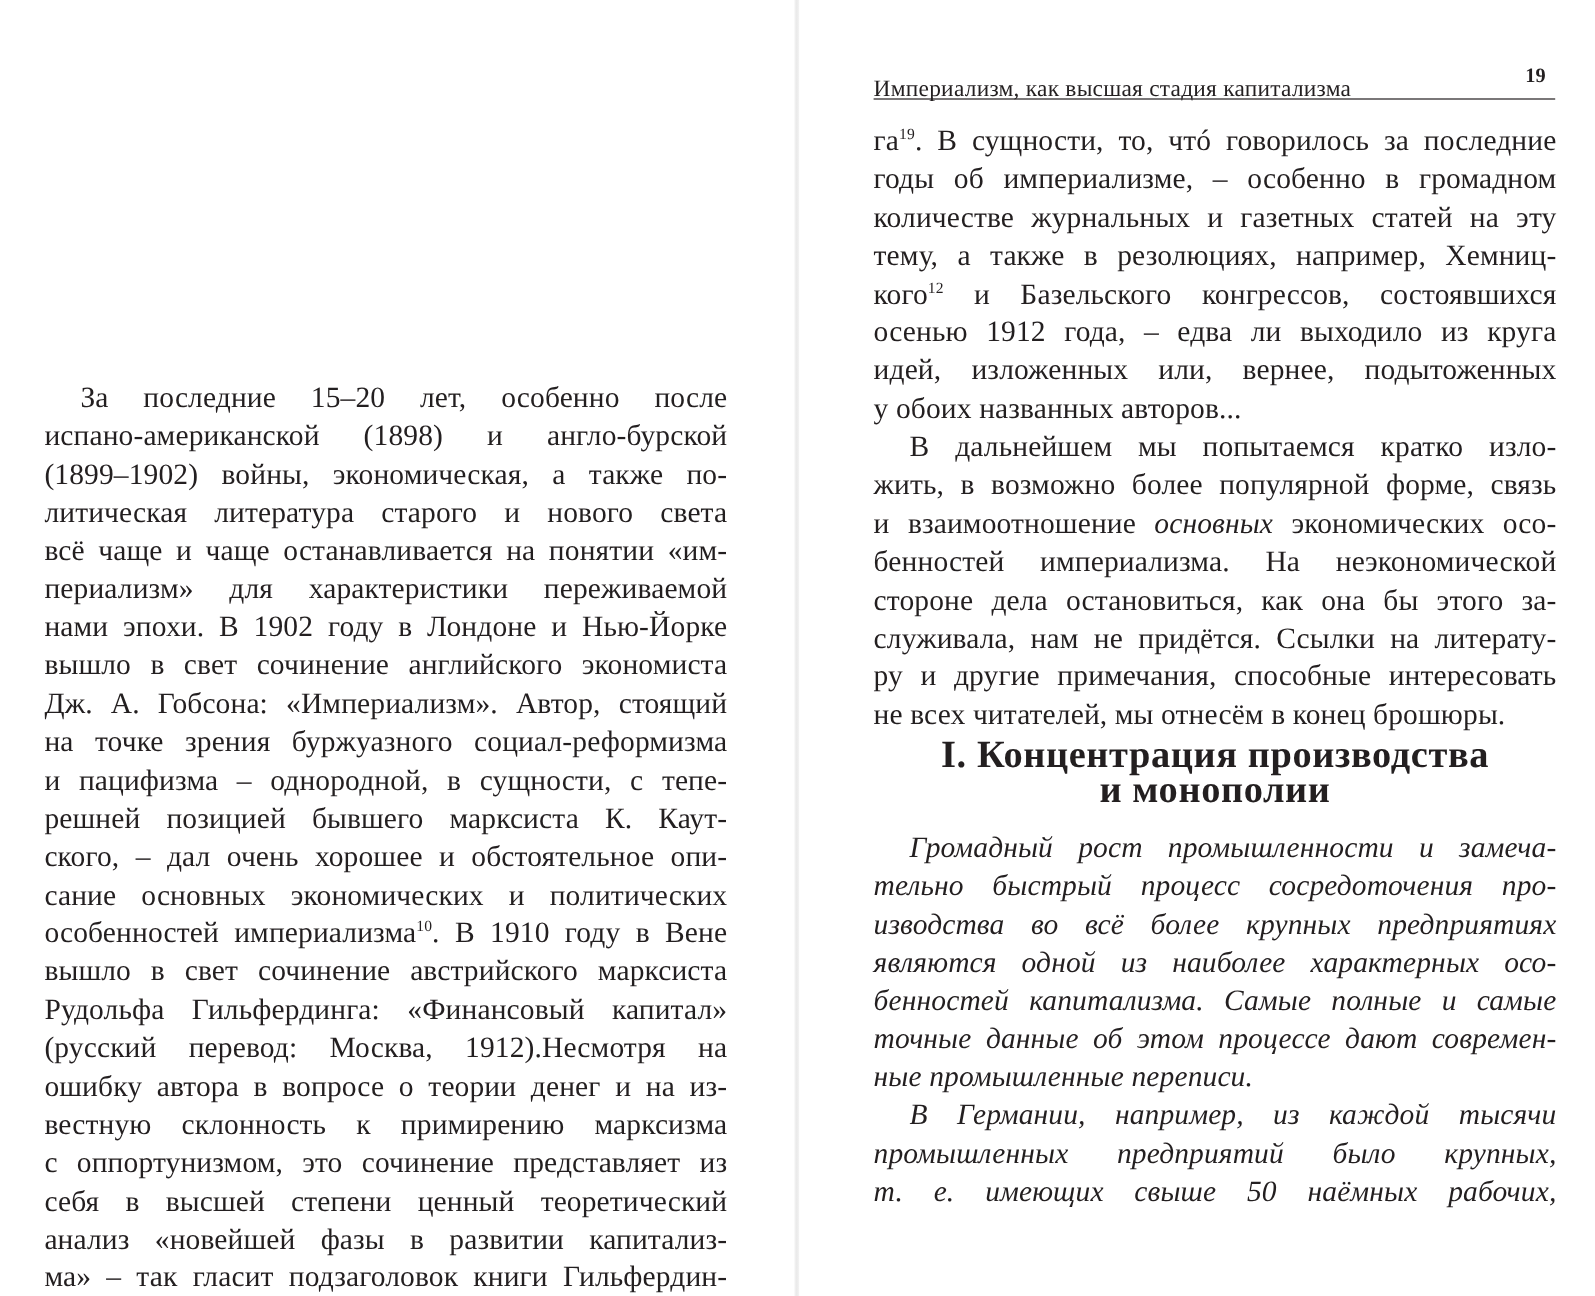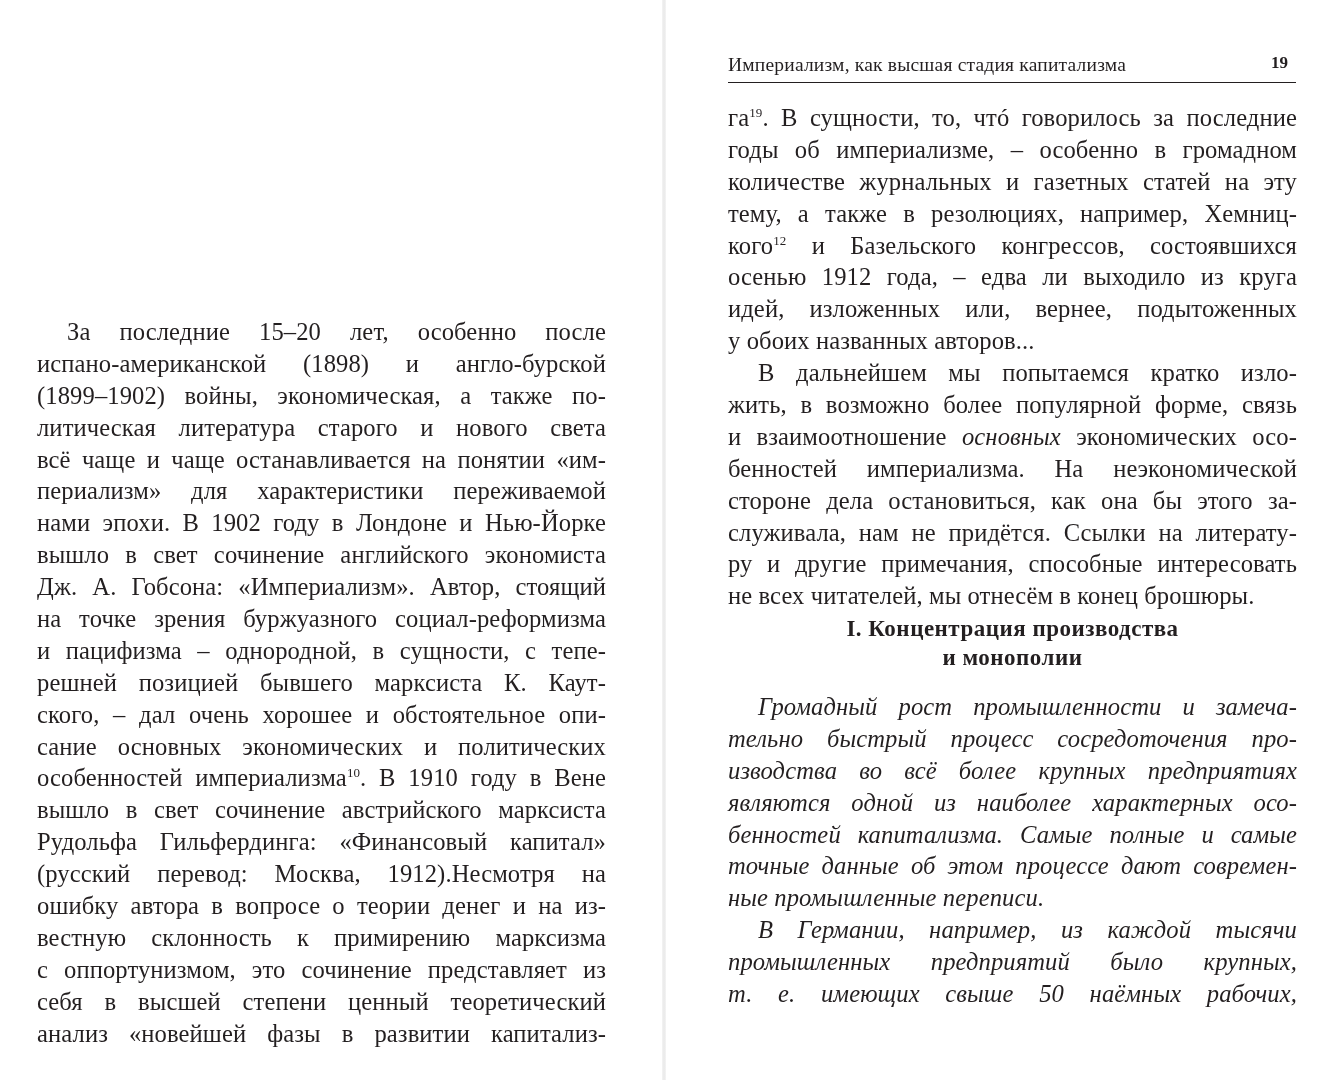--- a/index.html
+++ b/index.html
@@ -70,39 +70,39 @@
       left: 64px;
       top: 52px;
       width: 568px;
       height: 30px;
       border-bottom: 1.5px solid #231f20;
       font-size: 19.5px;
     }
     .running-title {
       position: absolute;
       left: 0;
-      top: 2px;
+      top: 12px;
       letter-spacing: 0.2px;
       text-align: right;
     }
     .page-number {
       position: absolute;
       right: 8px;
       top: 1px;
       font-weight: bold;
       font-size: 17px;
     }
     .chapter-heading {
       position: absolute;
       left: 64px;
       top: 614px;
       width: 569px;
       text-align: center;
       font-weight: bold;
-      font-size: 23px;
+      font-size: 32px;
       line-height: 29px;
       letter-spacing: 0.5px;
     }
     .chapter-heading span {
       display: block;
     }
     .right-text-2 {
       left: 64px;
       top: 691px;
       width: 569px;
@@ -139,20 +139,21 @@
     <span class="line">сание основных экономических и политических</span>
     <span class="line"><span>особенностей империализма</span><sup>10</sup><span>. В 1910 году в Вене</span></span>
     <span class="line">вышло в свет сочинение австрийского марксиста</span>
     <span class="line">Рудольфа Гильфердинга: «Финансовый капитал»</span>
     <span class="line">(русский перевод: Москва, 1912).Несмотря на</span>
     <span class="line">ошибку автора в вопросе о теории денег и на из-</span>
     <span class="line">вестную склонность к примирению марксизма</span>
     <span class="line">с оппортунизмом, это сочинение представляет из</span>
     <span class="line">себя в высшей степени ценный теоретический</span>
     <span class="line">анализ «новейшей фазы в развитии капитализ-</span>
+    <span class="line">ма» – так гласит подзаголовок книги Гильфердин-</span>
   </div>
 </div>
 
 <div class="gutter"></div>
 
 <div class="page page-right">
   <div class="header">
     <span class="running-title">Империализм, как высшая стадия капитализма</span>
     <span class="page-number">19</span>
   </div>

